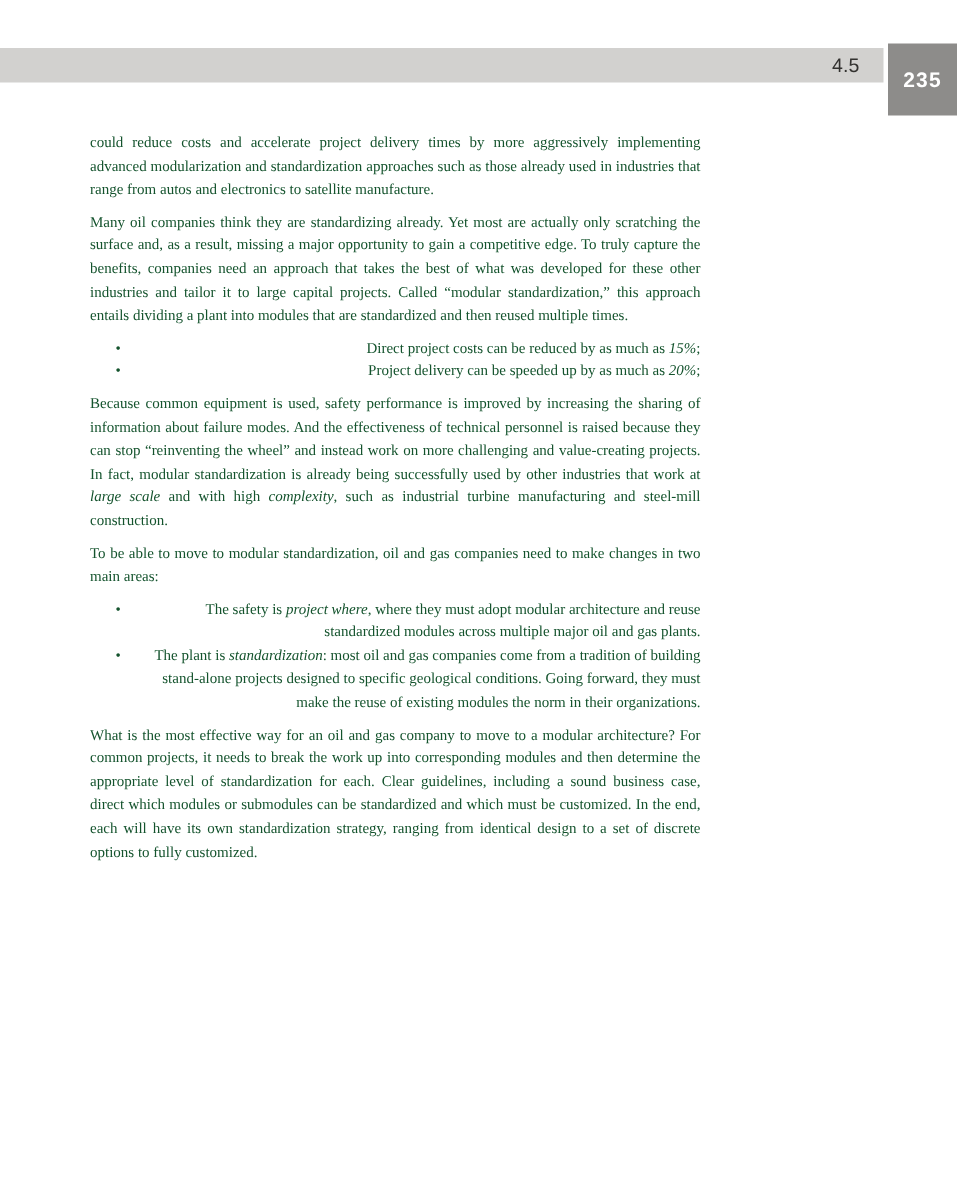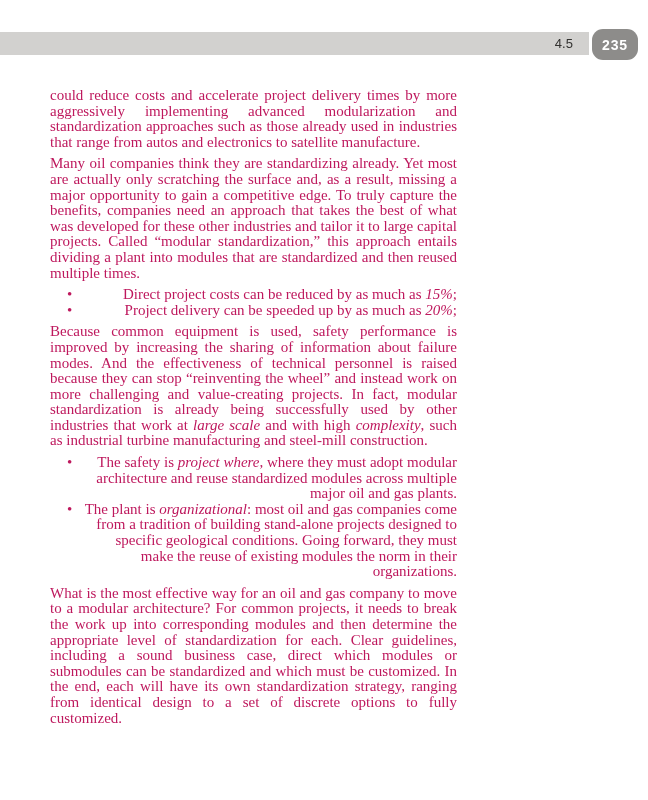--- a/index.html
+++ b/index.html
@@ -29,40 +29,39 @@
     color: #333230;
     letter-spacing: 0.1px;
   }
   .section-number { margin-right: 7px; }
 
   .page-number-box {
     position: absolute;
     left: 592px;
     top: 29px;
     width: 46px;
-    height: 31px;
+    height: 48px;
     display: flex;
     align-items: center;
     justify-content: center;
     font-family: "Liberation Sans", sans-serif;
     font-weight: bold;
     font-size: 14px;
     letter-spacing: 0.8px;
-    border-radius: 11px;
   }
 
   
   .page-body {
     position: absolute;
-    left: 50px;
+    left: 60px;
     top: 88px;
     width: 407px;
-    font-size: 15px;
+    font-size: 10px;
     line-height: 15.6px;
-    color: #be185d;
+    color: #14532d;
   }
   .page-body p {
     margin: 0 0 6px 0;
     text-align: justify;
   }
   .page-body ul {
     list-style: none;
     margin: 0 0 6px 0;
     padding: 0 0 0 31px;
     text-align: right;
@@ -89,20 +88,21 @@
   </div>
 
   <div class="page-body">
       <p><span>could reduce costs and accelerate project delivery times by more aggressively implementing advanced modularization and standardization approaches such as those already used in industries that range from autos and electronics to satellite manufacture.</span></p>
       <p><span>Many oil companies think they are standardizing already. Yet most are actually only scratching the surface and, as a result, missing a major opportunity to gain a competitive edge. To truly capture the benefits, companies need an approach that takes the best of what was developed for these other industries and tailor it to large capital projects. Called “modular standardization,” this approach entails dividing a plant into modules that are standardized and then reused multiple times.</span></p>
       <ul>
         <li><span>Direct project costs can be reduced by as much as </span><i>15%</i><span>;</span></li>
         <li><span>Project delivery can be speeded up by as much as </span><i>20%</i><span>;</span></li>
       </ul>
       <p><span>Because common equipment is used, safety performance is improved by increasing the sharing of information about failure modes. And the effectiveness of technical personnel is raised because they can stop “reinventing the wheel” and instead work on more challenging and value-creating projects. In fact, modular standardization is already being successfully used by other industries that work at </span><i>large scale</i><span> and with high </span><i>complexity</i><span>, such as industrial turbine manufacturing and steel-mill construction.</span></p>
+      <p><span>To be able to move to modular standardization, oil and gas companies need to make changes in two main areas:</span></p>
       <ul>
         <li><span>The safety is </span><i>project where</i><span>, where they must adopt modular architecture and reuse standardized modules across multiple major oil and gas plants.</span></li>
-        <li><span>The plant is </span><i>organizational</i><span>: most oil and gas companies come from a tradition of building stand-alone projects designed to specific geological conditions. Going forward, they must make the reuse of existing modules the norm in their organizations.</span></li>
+        <li><span>The plant is </span><i>standardization</i><span>: most oil and gas companies come from a tradition of building stand-alone projects designed to specific geological conditions. Going forward, they must make the reuse of existing modules the norm in their organizations.</span></li>
       </ul>
       <p><span>What is the most effective way for an oil and gas company to move to a modular architecture? For common projects, it needs to break the work up into corresponding modules and then determine the appropriate level of standardization for each. Clear guidelines, including a sound business case, direct which modules or submodules can be standardized and which must be customized. In the end, each will have its own standardization strategy, ranging from identical design to a set of discrete options to fully customized.</span></p>
     </div>
 
 </div>
 
 </body></html>

